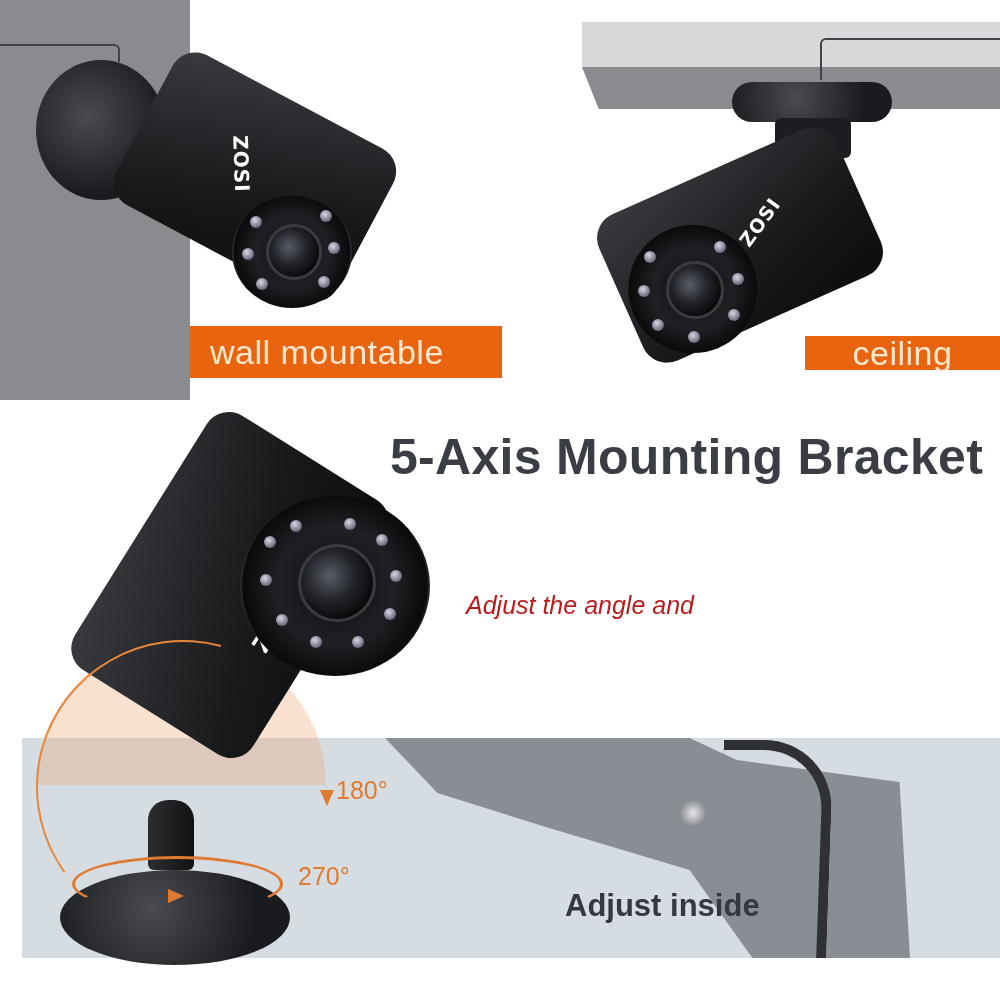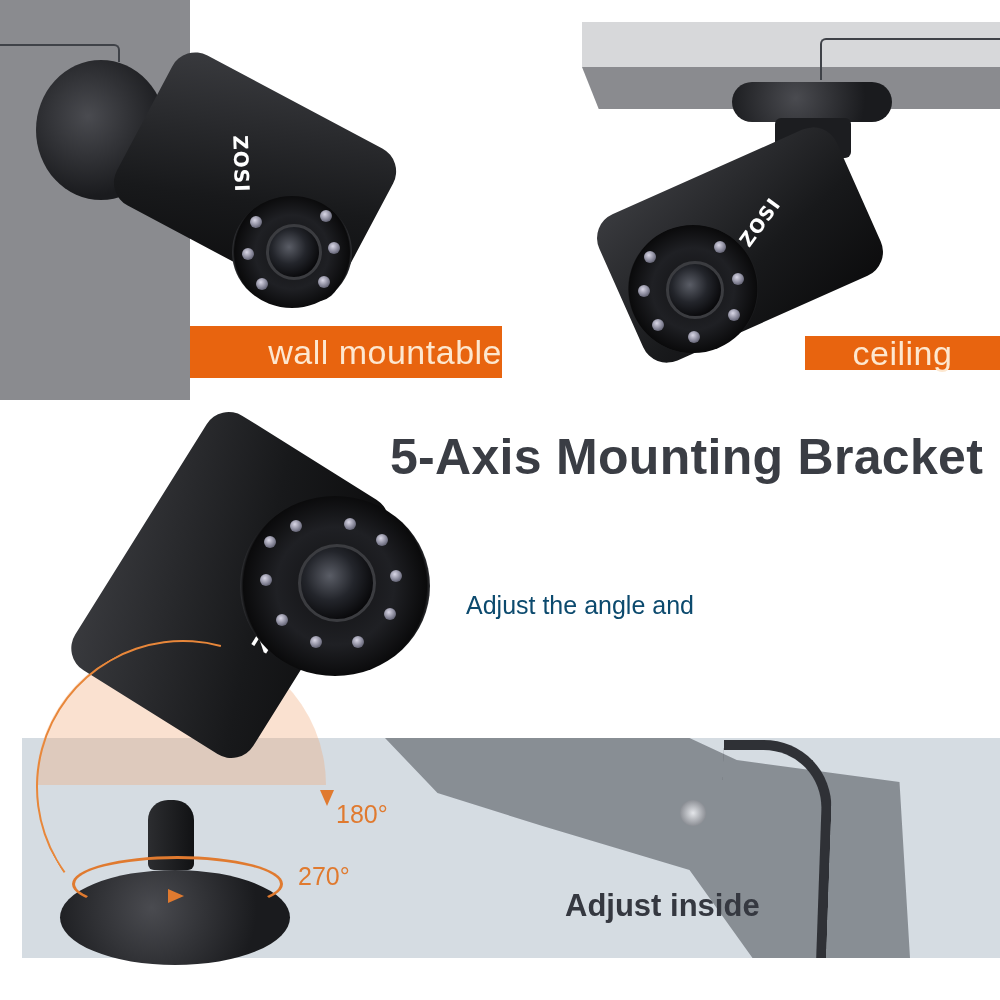--- a/index.html
+++ b/index.html
@@ -10,46 +10,46 @@
   .wall-panel { left: 0; top: 0; width: 190px; height: 400px; background: #8a8b8f; }
   .wall-wire { left: 0; top: 44px; width: 118px; height: 16px; border-top: 2px solid #3f4248; border-right: 2px solid #3f4248; border-top-right-radius: 6px; }
 
   
   .ceiling-top { left: 582px; top: 22px; width: 418px; height: 45px; background: #d7d8da; }
   .ceiling-side { left: 582px; top: 67px; width: 418px; height: 42px; background: #8a8b8f; clip-path: polygon(0 0, 100% 0, 100% 100%, 4% 100%); }
   .ceiling-wire { left: 820px; top: 38px; width: 180px; height: 40px; border-top: 2px solid #3f4248; border-left: 2px solid #3f4248; border-top-left-radius: 6px; }
 
   
   .tag { background: #e8640f; color: #fde7cf; font-size: 34px; font-weight: 300; letter-spacing: 0.5px; display: flex; align-items: center; }
-  .tag-wall { left: 190px; top: 326px; width: 312px; height: 52px; padding-left: 20px; box-sizing: border-box; justify-content: flex-end; }
+  .tag-wall { left: 190px; top: 326px; width: 312px; height: 52px; padding-left: 20px; box-sizing: border-box; }
   .tag-ceiling { left: 805px; top: 336px; width: 195px; height: 34px; justify-content: center; }
 
   
   .headline { left: 390px; top: 428px; font-size: 50px; font-weight: 700; color: #3a3d44; letter-spacing: 0.3px; white-space: nowrap; }
-  .subtext { left: 466px; top: 520px; font-size: 25px; color: #0c4a6e; line-height: 34px; white-space: pre; }
+  .subtext { left: 466px; top: 520px; font-size: 25px; color: #b91c1c; line-height: 34px; white-space: pre; font-style: italic; }
 
   
   .band { left: 22px; top: 738px; width: 978px; height: 220px; background: #d5dce2; }
   .bracket-zone { left: 385px; top: 738px; width: 525px; height: 220px; background: #80858c; clip-path: polygon(0 0, 58% 0, 67% 10%, 98% 20%, 100% 100%, 70% 100%, 58% 60%, 30% 40%, 10% 25%); opacity: 0.9; }
   .bracket-arm { left: 720px; top: 740px; width: 110px; height: 218px; border-right: 10px solid #2f3136; border-top: 10px solid #2f3136; border-top-right-radius: 70px; box-sizing: border-box; transform: skewX(-2deg); }
   .cable-label { left: 565px; top: 888px; font-size: 31px; font-weight: 700; color: #353840; white-space: nowrap; }
 
   
   .cam-body { background: linear-gradient(160deg, #3a3b3f 0%, #18191b 60%, #0c0c0d 100%); border-radius: 26px; }
   .cam-lens-ring { border-radius: 50%; background: radial-gradient(circle, #101012 0%, #1f2024 45%, #0a0a0b 70%, #2a2b2e 72%, #0b0b0c 100%); }
   .lens { border-radius: 50%; background: radial-gradient(circle at 40% 40%, #5a5d66 0%, #23252b 40%, #08080a 75%); border: 3px solid #3b3c40; }
   .led { position: absolute; width: 12px; height: 12px; border-radius: 50%; background: radial-gradient(circle at 40% 35%, #d9d7e6, #7a7a8c 60%, #3a3a44); }
   .brand { color: #ffffff; font-weight: 700; font-family: "DejaVu Sans", sans-serif; letter-spacing: 1px; position: absolute; }
   .mount-disc { border-radius: 50%; background: radial-gradient(circle at 40% 40%, #4a4b50, #1a1b1e 70%); }
 
   
   .arc180 { left: 36px; top: 640px; width: 290px; height: 290px; border-radius: 50%; border: 2px solid #e8873a; border-right-color: transparent; border-bottom-color: transparent; transform: rotate(-30deg); clip-path: inset(0 0 45% 0); }
   .arc-fill { left: 36px; top: 640px; width: 290px; height: 145px; border-radius: 145px 145px 0 0; background: rgba(240,170,120,0.35); clip-path: polygon(0 100%, 0 30%, 40% 0, 100% 0, 100% 100%); }
   .deg { font-size: 25px; color: #e07a2f; font-weight: 300; white-space: nowrap; }
-  .deg180 { left: 336px; top: 800px; }
+  .deg180 { left: 336px; top: 776px; }
   .deg360 { left: 298px; top: 862px; }
   .arrow-down { left: 320px; top: 790px; width: 0; height: 0; border-left: 7px solid transparent; border-right: 7px solid transparent; border-top: 16px solid #e07a2f; }
   .ellipse360 { left: 72px; top: 856px; width: 205px; height: 50px; border: 3px solid #e07a2f; border-radius: 50%; border-bottom-color: transparent; }
   .arrow-right { left: 168px; top: 889px; width: 0; height: 0; border-top: 7px solid transparent; border-bottom: 7px solid transparent; border-left: 16px solid #e07a2f; }
 </style>
 </head>
 <body>
 
 <div class="abs wall-panel"></div>
 <div class="abs wall-wire"></div>

